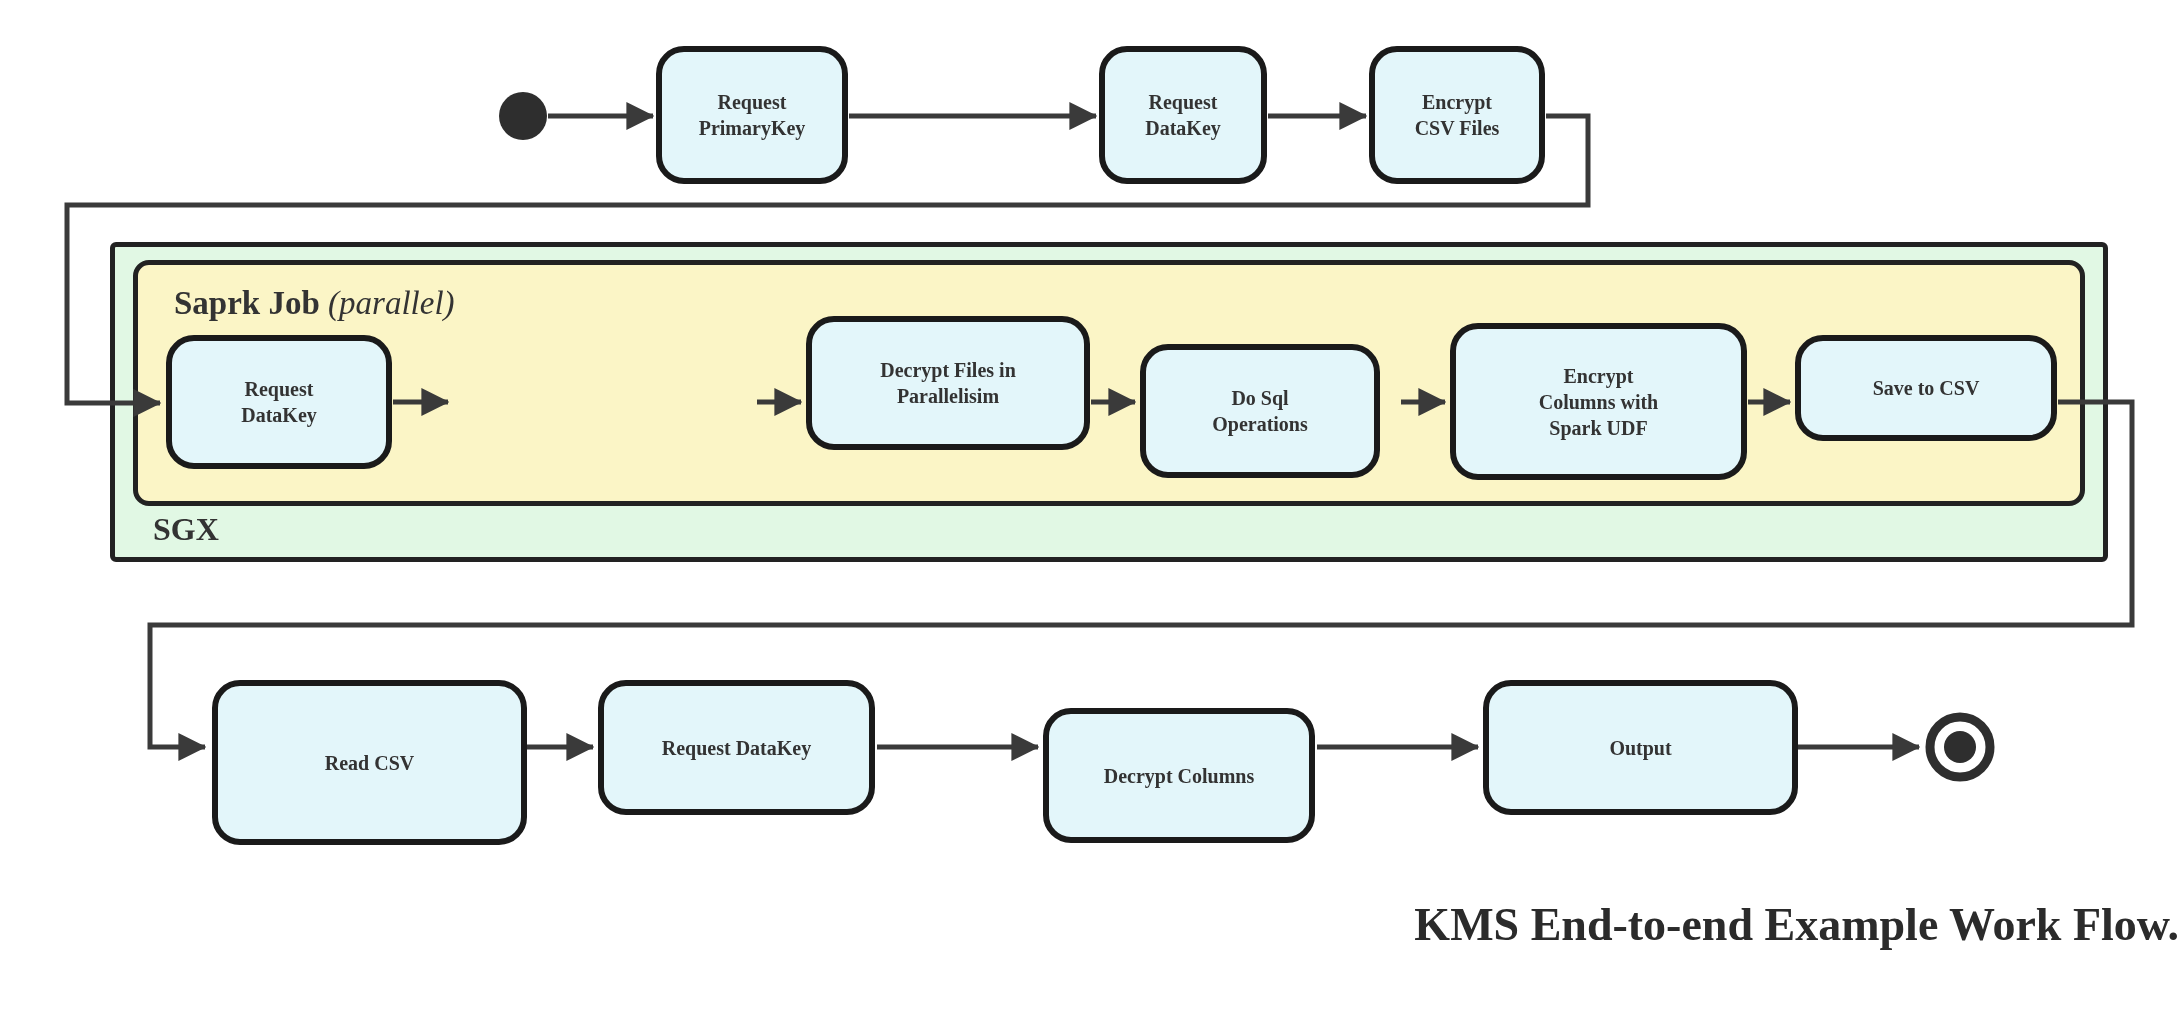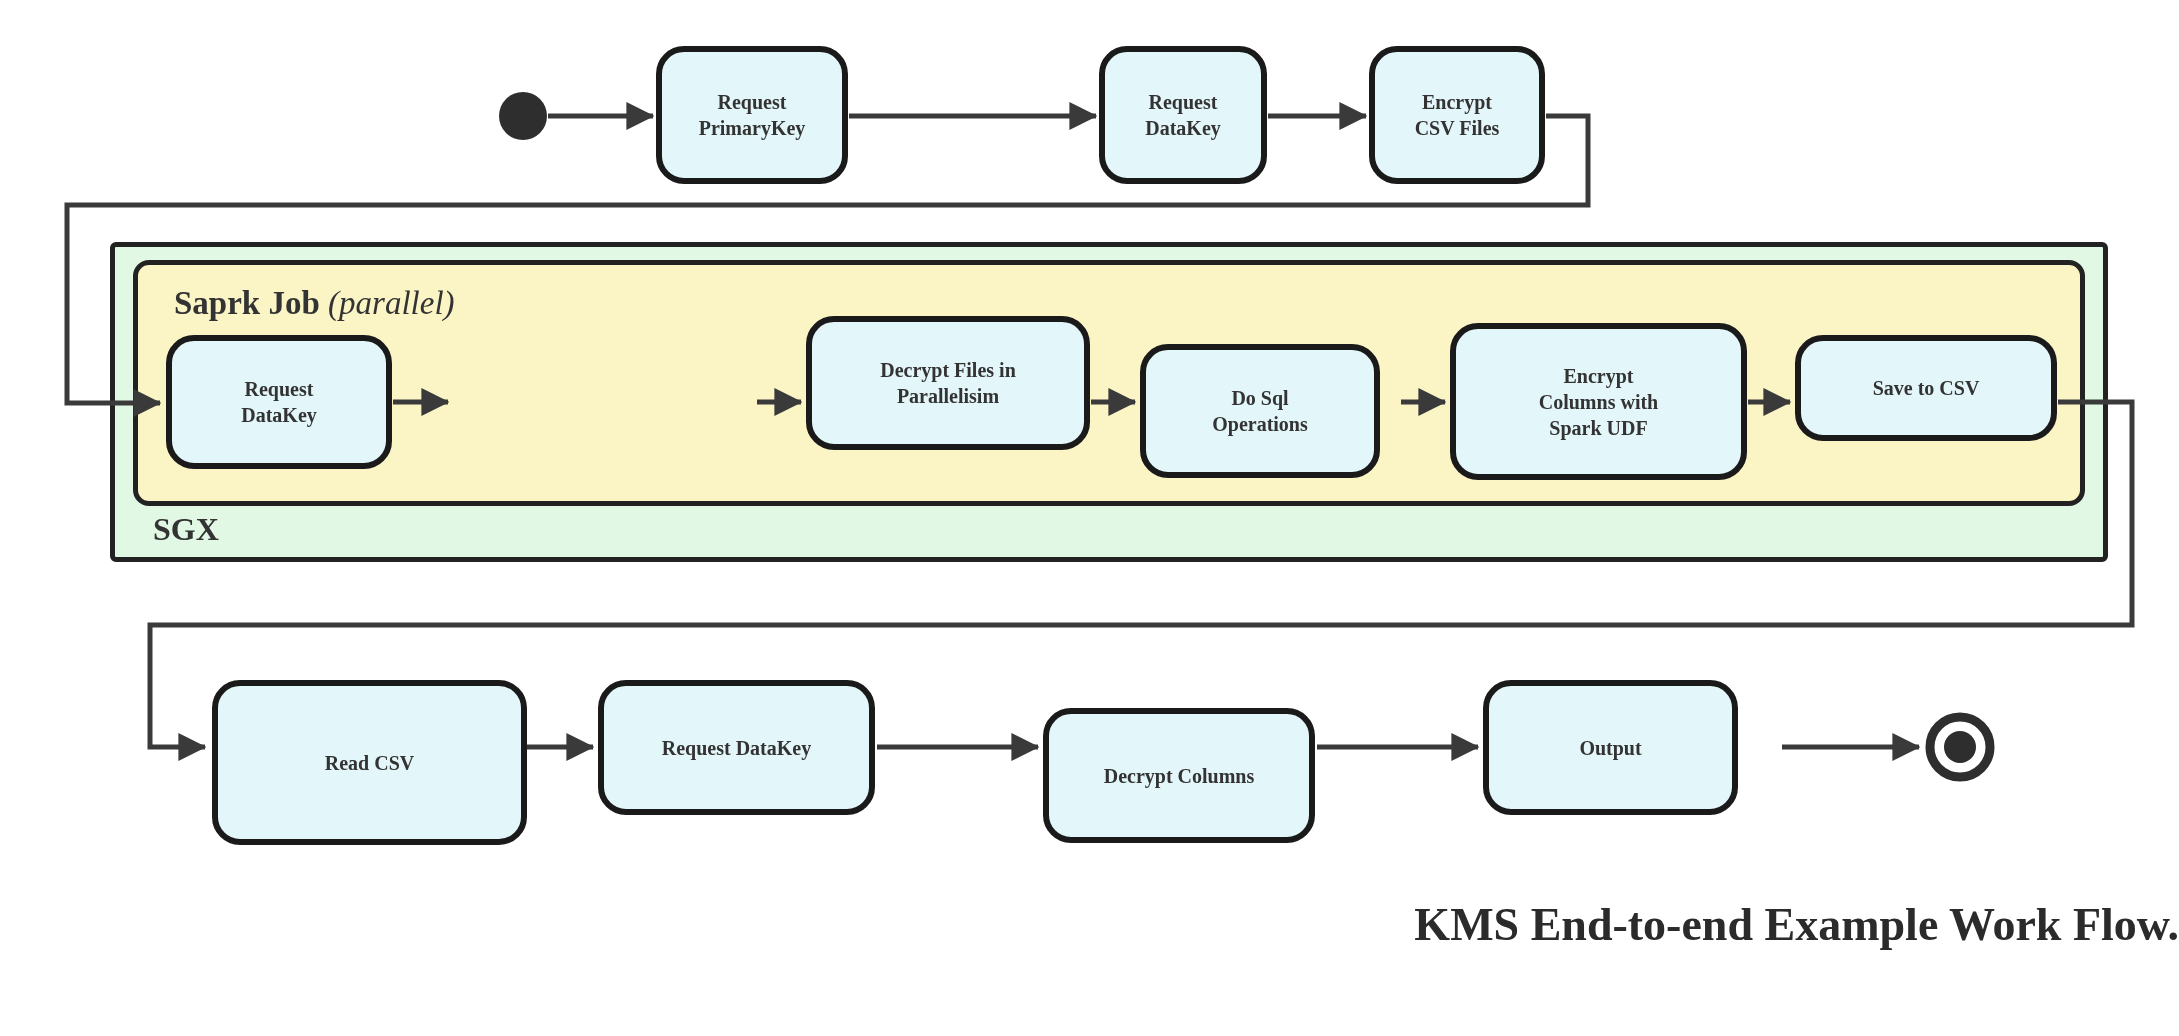--- a/index.html
+++ b/index.html
@@ -64,21 +64,21 @@
   .n-srdk{left:166px; top:335px;width:226px; height:134px;}
   .n-rfib{left:453px; top:335px;width:303px; height:134px;}
   .n-dfip{left:806px; top:316px;width:284px; height:134px;}
   .n-dso {left:1140px;top:344px;width:240px; height:134px;}
   .n-ecsu{left:1450px;top:323px;width:297px; height:157px;}
   .n-stc {left:1795px;top:335px;width:262px; height:106px;}
   
   .n-rcsv{left:212px; top:680px;width:315px; height:165px;}
   .n-rdk2{left:598px; top:680px;width:277px; height:135px;}
   .n-dcol{left:1043px;top:680px;width:272px; height:135px;margin-top:28px;}
-  .n-out {left:1483px;top:680px;width:255px; height:135px;}
+  .n-out {left:1483px;top:680px;width:315px; height:135px;}
   
   .caption{
     position:absolute;left:0;top:898px;width:2179px;
     text-align:right;
     color:#2b2b2b;
     font-weight:bold;font-size:46px;
     z-index:5;
   }
 </style>
 </head>

